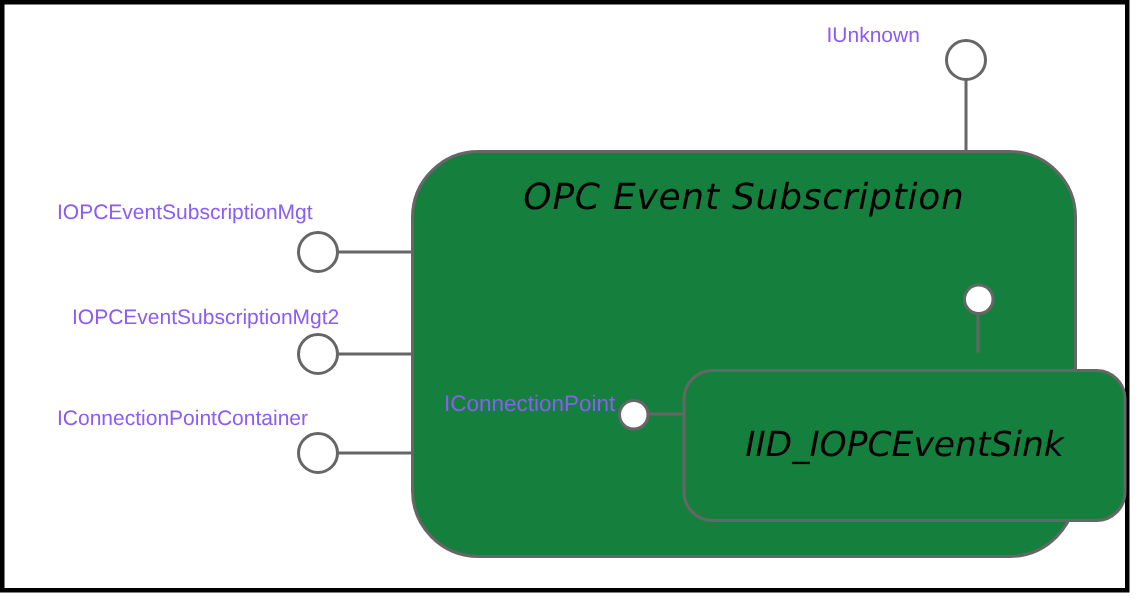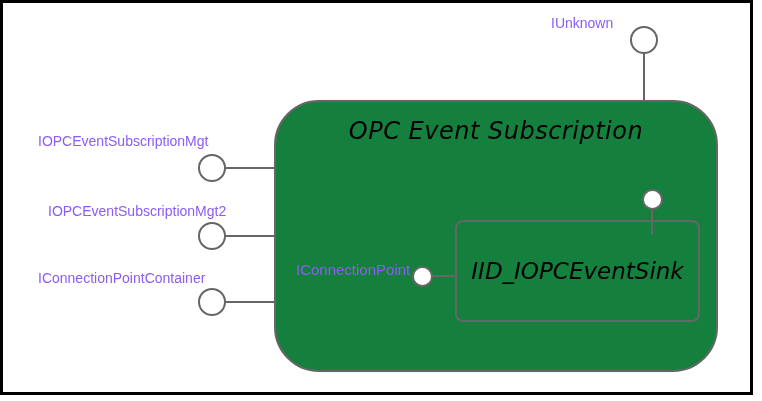--- a/index.html
+++ b/index.html
@@ -20,22 +20,22 @@
     position:absolute;
     border:2px solid #666666;
     background:#15803d;
     box-sizing:border-box;
   }
   .main-box{
     left:274px;top:100px;width:444px;height:272px;
     border-radius:45px;
   }
   .inner-box{
-    left:455px;top:220px;width:245px;height:102px;
-    border-radius:8px;
+    left:455px;top:246px;width:296px;height:102px;
+    border-radius:20px;
     display:flex;align-items:center;justify-content:center;
   }
   .comic{
     font-family:"DejaVu Sans", sans-serif;
     font-style:italic;
     color:#000000;
   }
   .main-title{
     margin-top:13px;
     text-align:center;

